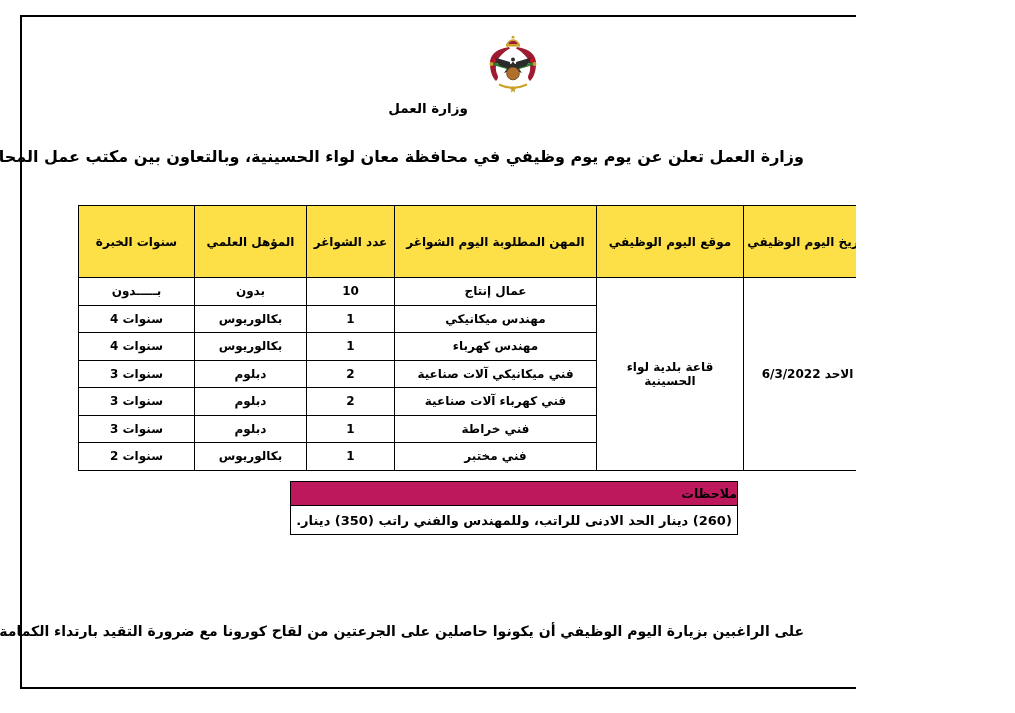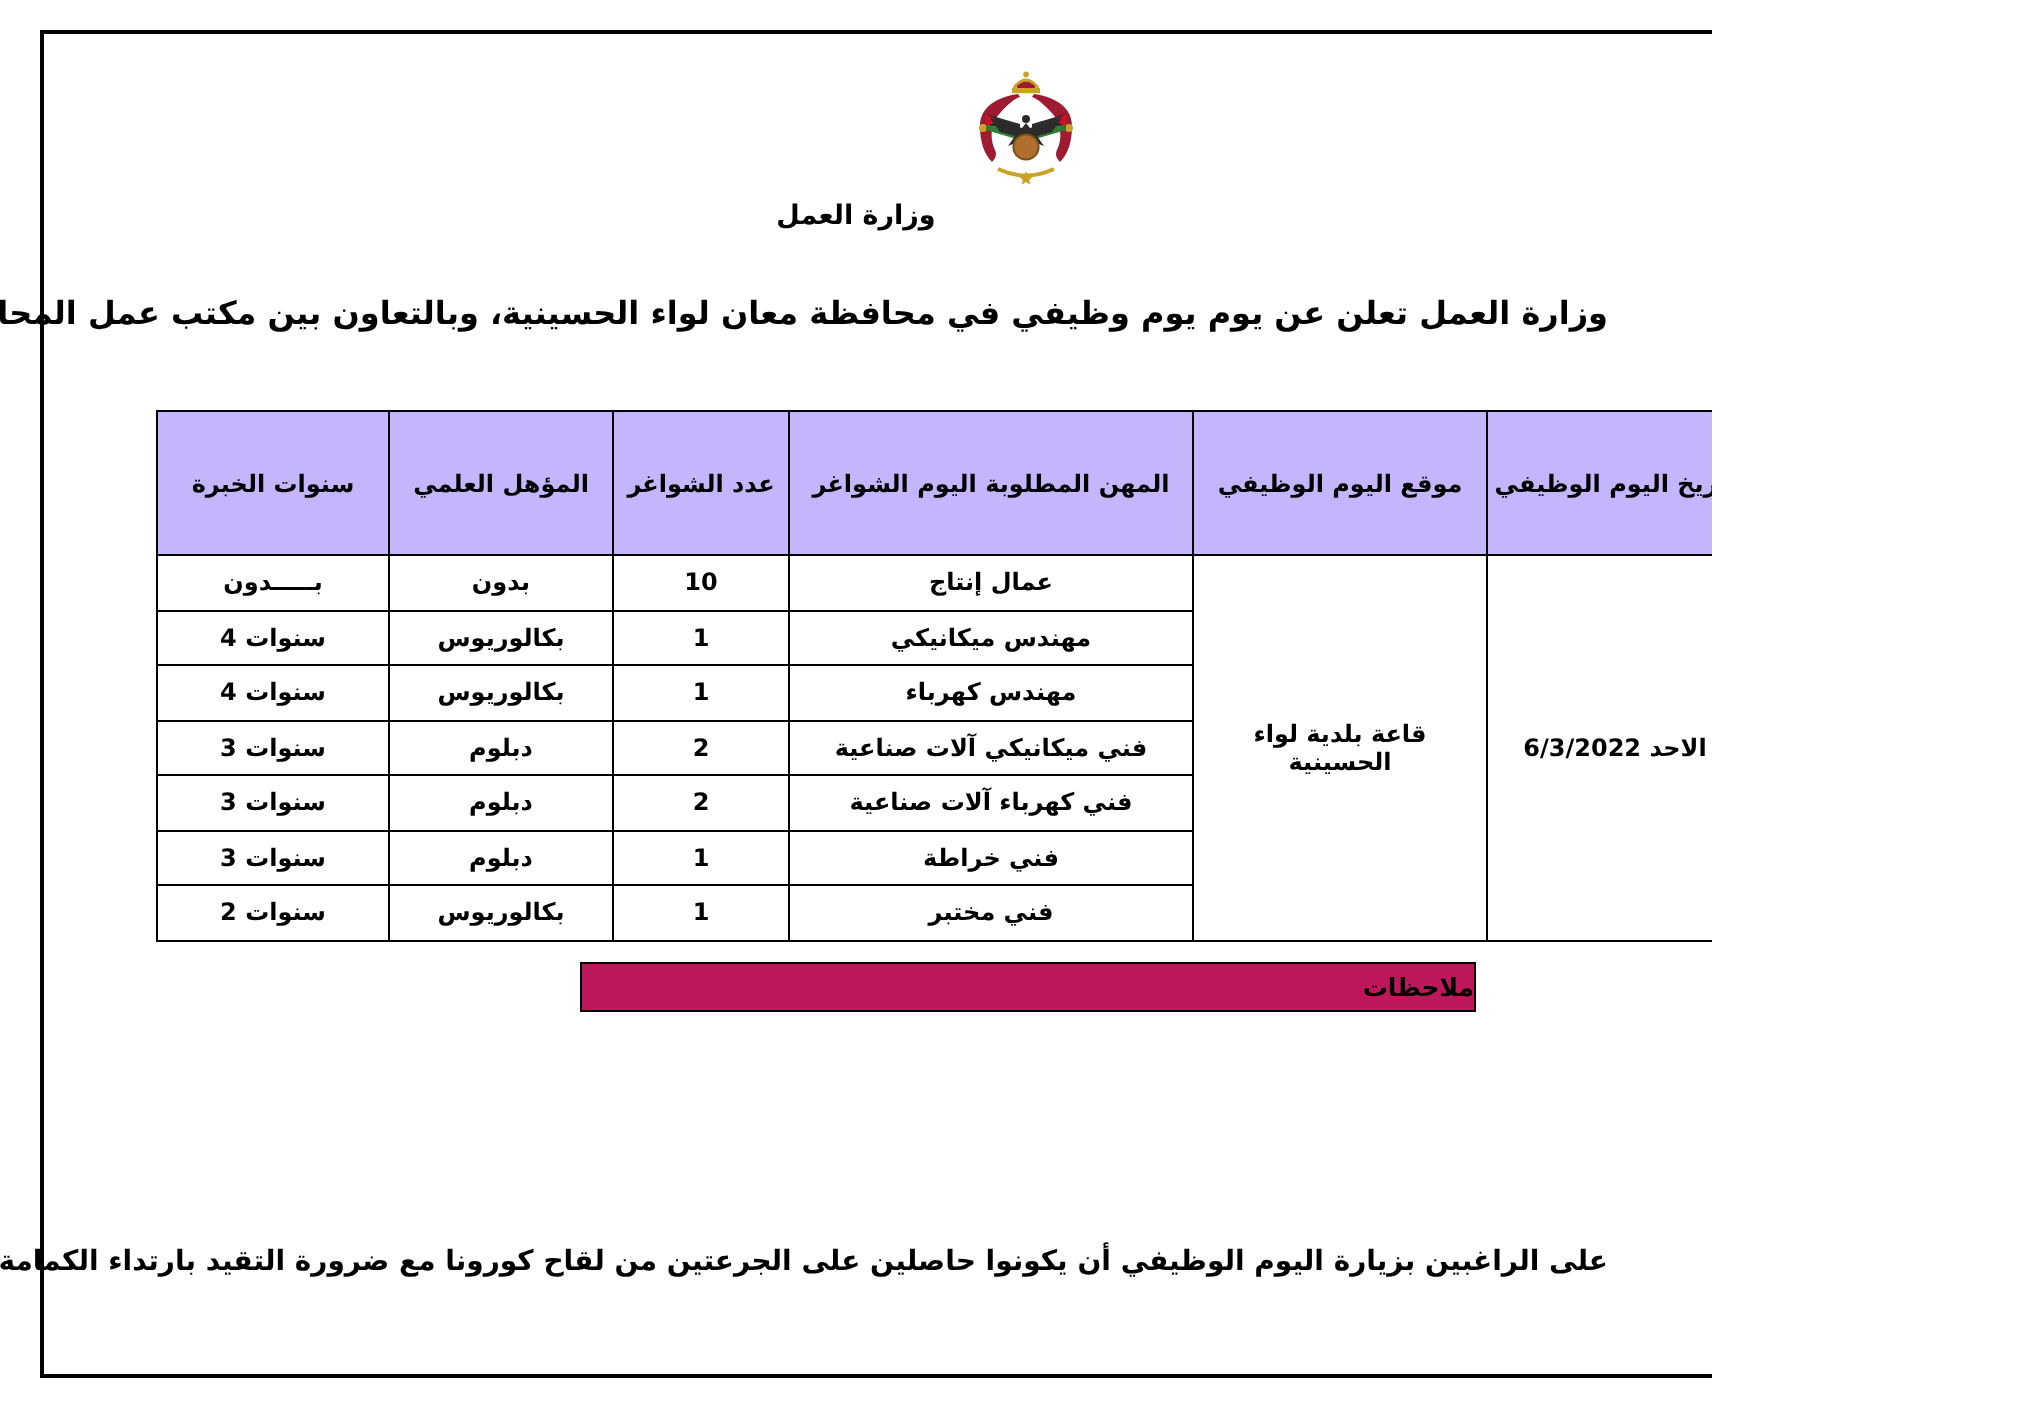--- a/index.html
+++ b/index.html
@@ -50,21 +50,21 @@
   }
   table.jobs th, table.jobs td{
     border:1px solid #000000;
     text-align:center;
     vertical-align:middle;
     padding:0 2px;
     font-weight:bold;
     overflow:hidden;
   }
   table.jobs th{
-    background:#c4b5fd;
+    background:#fde047;
     height:71px;
     font-size:12px;
   }
   table.jobs td{
     height:26.5px;
     font-size:12px;
   }
   td.ltr{direction:ltr;margin-top:16px;}
   table.notes{
     position:absolute;
@@ -207,18 +207,21 @@
         <td class="ltr">2 سنوات</td>
       </tr>
     </tbody>
   </table>
 
   <table class="notes">
     <tbody>
       <tr>
         <th>ملاحظات</th>
       </tr>
+      <tr>
+        <td>(260) دينار الحد الادنى للراتب،  وللمهندس والفني راتب (350) دينار.</td>
+      </tr>
     </tbody>
   </table>
 
   <div class="footer-note">على الراغبين  بزيارة اليوم الوظيفي أن يكونوا حاصلين على الجرعتين من لقاح كورونا مع ضرورة التقيد بارتداء الكمامة والألتزام بالتباعد.</div>
 
 </div>
 
 </body></html>

